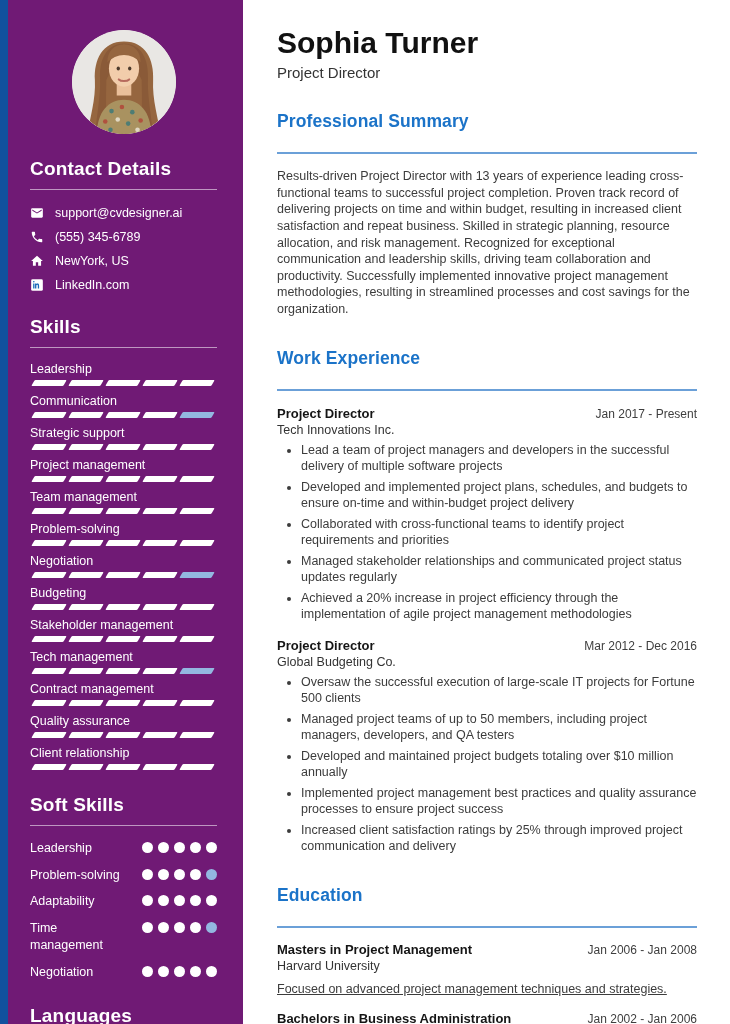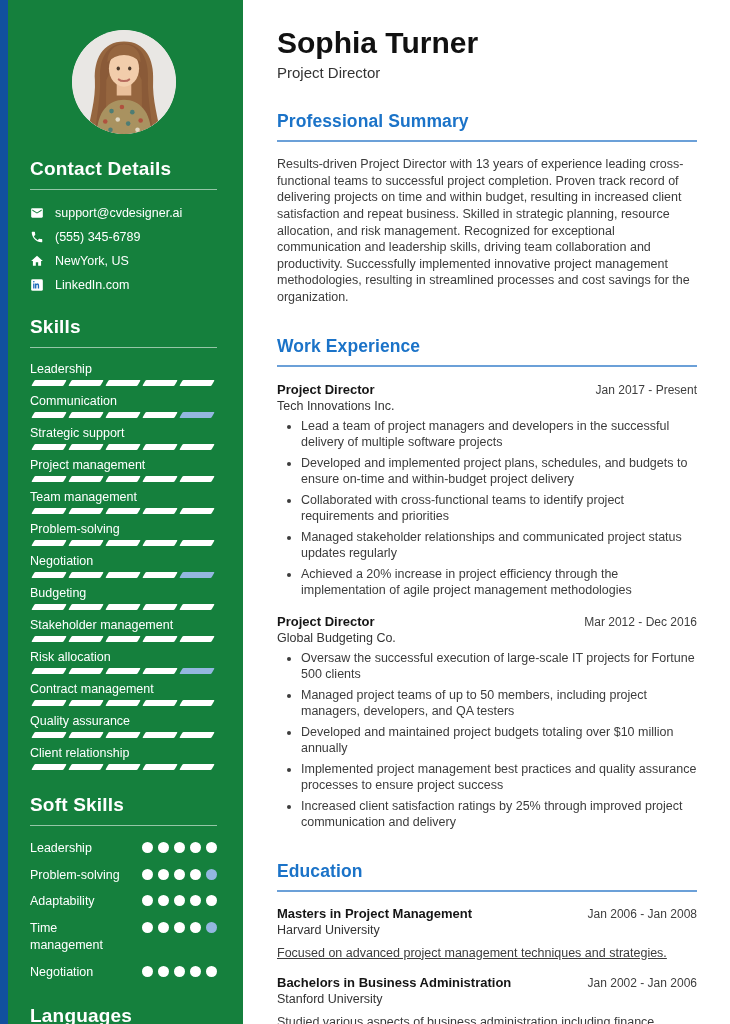--- a/index.html
+++ b/index.html
@@ -1,21 +1,21 @@
 <!DOCTYPE html>
 <html><head>
 <meta charset="utf-8">
 <style>
   * { box-sizing: border-box; }
   html,body { margin:0; padding:0; background:#ffffff; }
   body { font-family:"Liberation Sans", sans-serif; }
   .page { position:relative; width:730px; height:1024px; background:#ffffff; display:flex; overflow:hidden; }
 
   
-  .sidebar { position:relative; flex:0 0 243px; width:243px; background:#15803d; color:#fff; padding:30px 26px 20px 30px; }
+  .sidebar { position:relative; flex:0 0 243px; width:243px; background:#701a75; color:#fff; padding:30px 26px 20px 30px; }
   .sidebar::before { content:""; position:absolute; left:0; top:0; bottom:0; width:8px; background:#11519e; }
   .photo { width:104px; height:104px; border-radius:50%; margin:0 auto 24px auto; overflow:hidden; background:#e9e7e4; }
   .photo svg { display:block; width:100%; height:100%; }
 
   .sb-section { margin-top:24px; }
   .sb-section:first-of-type { margin-top:0; }
   .sb-h { font-size:19px; font-weight:bold; margin:0; padding-bottom:9px; border-bottom:1px solid rgba(255,255,255,.55); letter-spacing:.2px; }
 
   .contact-list { list-style:none; margin:16px 0 0 0; padding:0; }
   .contact-list li { display:flex; align-items:flex-start; gap:11px; margin-bottom:10px; font-size:12.5px; }
@@ -35,21 +35,21 @@
   .dots { display:flex; gap:5px; margin-top:2px; }
   .dot { width:11px; height:11px; border-radius:50%; background:#fff; }
   .dot.part { background:#93b7e0; }
 
   
   .main { flex:1; padding:26px 33px 20px 34px; color:#3c3c3c; }
   .name { font-size:30px; font-weight:bold; color:#111; margin:0; line-height:1.1; }
   .subtitle { font-size:15px; color:#333; margin-top:5px; }
 
   .section { margin-top:30px; }
-  .sec-h { color:#1b73c8; font-size:17.5px; font-weight:bold; padding-bottom:8px; border-bottom:2px solid #6ba0d8; letter-spacing:.1px; }
+  .sec-h { color:#1b73c8; font-size:17.5px; font-weight:bold; padding-bottom:20px; border-bottom:2px solid #6ba0d8; letter-spacing:.1px; }
   .summary-text { margin:14px 0 0 0; font-size:12.5px; line-height:1.33; color:#3c3c3c; }
 
   .job { margin-top:15px; }
   .head-row { display:flex; justify-content:space-between; align-items:baseline; }
   .item-title { font-size:13px; font-weight:bold; color:#151515; }
   .item-date { font-size:12px; color:#3e3e3e; white-space:nowrap; }
   .item-sub { font-size:12.5px; color:#333; margin-top:2px; }
   ul.bullets { margin:5px 0 0 0; padding-left:24px; font-size:12.5px; line-height:1.32; }
   ul.bullets li { margin-bottom:4px; }
 
@@ -221,21 +221,21 @@
             <div class="skill-label">Stakeholder management</div>
             <div class="bar">
               <span class="seg"></span>
               <span class="seg"></span>
               <span class="seg"></span>
               <span class="seg"></span>
               <span class="seg"></span>
             </div>
           </div>
           <div class="skill">
-            <div class="skill-label">Risk allocation</div>
+            <div class="skill-label">Tech management</div>
             <div class="bar">
               <span class="seg"></span>
               <span class="seg"></span>
               <span class="seg"></span>
               <span class="seg"></span>
               <span class="seg part"></span>
             </div>
           </div>
           <div class="skill">
             <div class="skill-label">Contract management</div>

